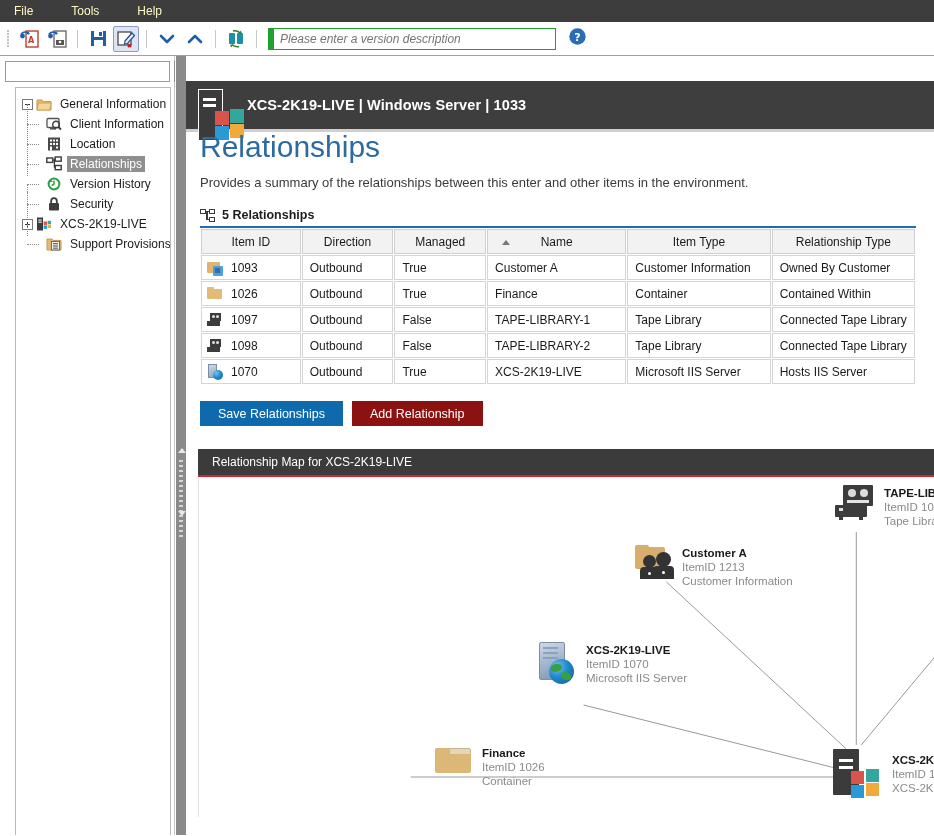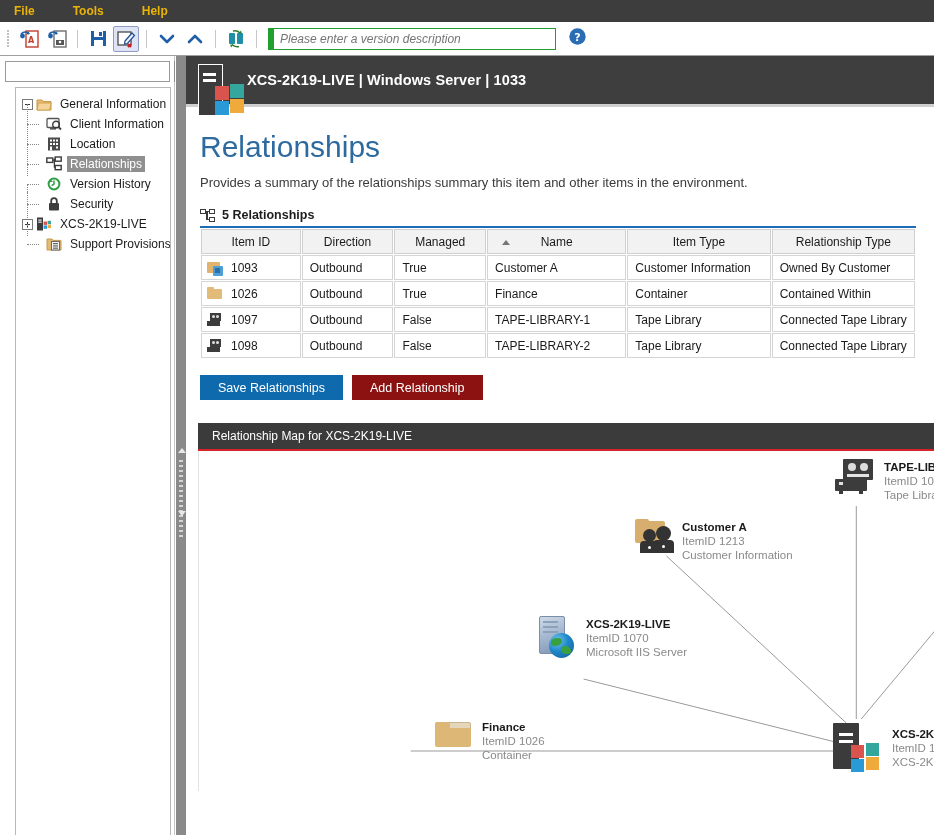--- a/index.html
+++ b/index.html
@@ -14,25 +14,24 @@
   
   #menubar {
     height: 22px;
     background: #3d3d3d;
     display: flex;
     align-items: center;
     padding-left: 8px;
     gap: 26px;
   }
   #menubar .menu-item {
-    color: #eab308;
+    color: #fef9c3;
     font-size: 12px;
     padding: 2px 6px;
     cursor: default;
-    font-weight: bold;
   }
 
   
   #toolbar {
     height: 34px;
     background: #ffffff;
     border-bottom: 1px solid #a0a0a0;
     display: flex;
     align-items: center;
     padding-left: 4px;
@@ -187,20 +186,21 @@
     background: #ffffff;
   }
 
   #page-header {
     height: 48px;
     background: #3e3e3e;
     display: flex;
     align-items: center;
     padding-left: 15px;
     position: relative;
+    margin-top: 25px;
   }
   #page-header-title {
     color: #ffffff;
     font-size: 14.5px;
     font-weight: bold;
     margin-left: 46px;
     letter-spacing: .1px;
   }
   
   .win-logo {
@@ -674,21 +674,21 @@
           <div class="q q3"></div>
           <div class="q q4"></div>
       </div>
       <div id="page-header-title">XCS-2K19-LIVE | Windows Server | 1033</div>
     </div>
     <div id="header-underline"></div>
 
     <div id="scroll-area">
 
       <div id="page-title">Relationships</div>
-      <div id="page-subtitle">Provides a summary of the relationships summary this item and other items in the environment.</div>
+      <div id="page-subtitle">Provides a summary of the relationships between this enter and other items in the environment.</div>
 
       <div id="table-block">
         <div id="table-heading">
           <span class="rel-glyph">
             <b class="g1"></b>
               <b class="g2"></b>
               <b class="g3"></b>
             <i class="l3"></i>
               <i class="l1"></i>
               <i class="l2"></i>
@@ -773,20 +773,36 @@
                     </span>
                   <span>1098</span>
                 </span>
               </td>
               <td>Outbound</td>
               <td>False</td>
               <td>TAPE-LIBRARY-2</td>
               <td>Tape Library</td>
               <td>Connected Tape Library</td>
             </tr>
+            <tr>
+              <td class="col-id">
+                <span class="cell-id">
+                  <span class="mini mini-iis">
+                      <i class="srv"></i>
+                      <i class="g"></i>
+                    </span>
+                  <span>1070</span>
+                </span>
+              </td>
+              <td>Outbound</td>
+              <td>True</td>
+              <td>XCS-2K19-LIVE</td>
+              <td>Microsoft IIS Server</td>
+              <td>Hosts IIS Server</td>
+            </tr>
           </tbody>
         </table>
       </div>
 
       <div id="btn-row">
         <button class="action-btn" id="save-relationships-button">Save Relationships</button>
         <button class="action-btn" id="add-relationship-button">Add Relationship</button>
       </div>
 
       <div id="map-panel">

